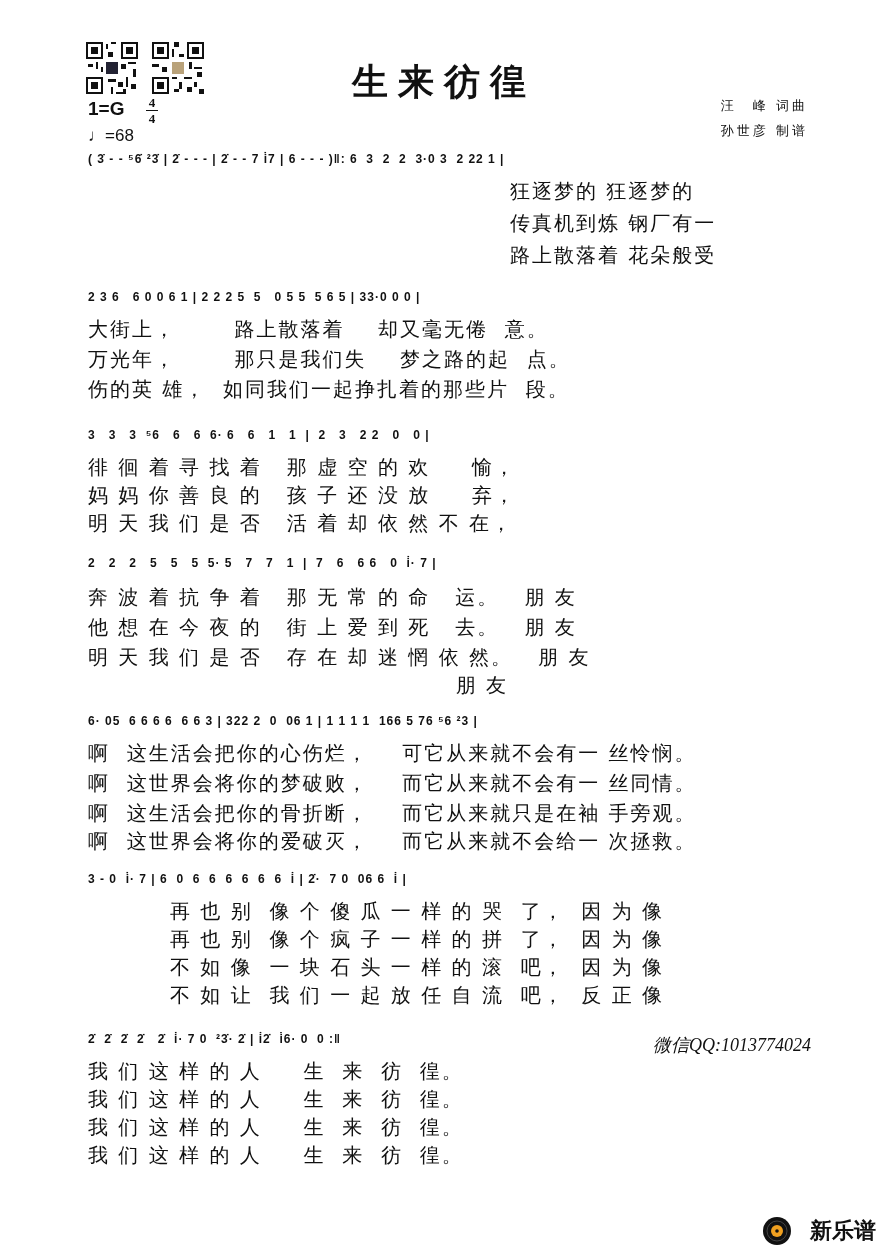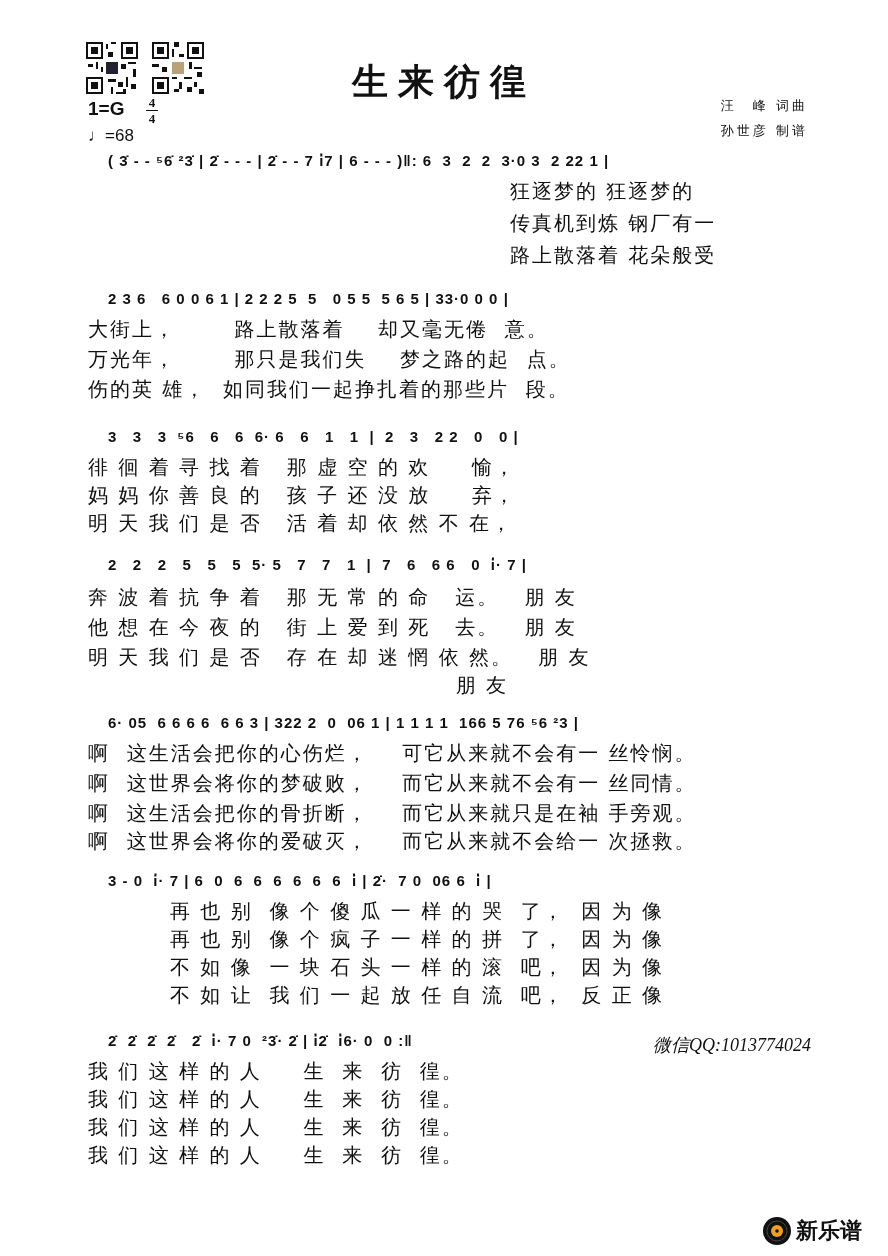--- a/index.html
+++ b/index.html
@@ -10,25 +10,25 @@
   .qr svg { width:52px; height:52px; display:block; }
   .title { left:0; width:888px; top:58px; text-align:center; font-family:"DejaVu Serif", serif;
            font-weight:bold; font-size:36px; letter-spacing:10px; color:#111; }
   .key { left:88px; top:98px; font-family:"Liberation Sans", sans-serif; font-weight:bold; font-size:19px;text-align:right; }
   .timesig { position:absolute; left:146px; top:96px; font-family:"Liberation Serif", serif; font-weight:bold;
              font-size:13px; line-height:13px; text-align:center; width:12px; }
   .timesig .bar { border-top:1.5px solid #111; margin:1px 0; }
   .tempo { left:88px; top:126px; font-family:"Liberation Sans", sans-serif; font-size:17px; }
   .credit { right:80px; font-family:"DejaVu Serif", serif; font-size:13px; letter-spacing:3px; }
   .line { position:absolute; left:88px; white-space:pre; font-family:"Liberation Sans", sans-serif;
-          font-weight:bold; font-size:15px; letter-spacing:1px;margin-left:20px; }
+          font-weight:bold; font-size:12px; letter-spacing:1px; }
   .lyr { position:absolute; white-space:pre; font-family:"DejaVu Serif", serif; font-size:20px; letter-spacing:2px; color:#111; }
   .watermark { position:absolute; left:653px; top:1033px; font-family:"Liberation Serif", serif;
                font-style:italic; font-size:18px; color:#111; }
-  .logo { position:absolute; left:762px; top:1216px; display:flex; align-items:center; gap:4px; }
+  .logo { position:absolute; left:762px; top:1216px; display:flex; align-items:center; gap:18px; }
   .logo .txt { font-family:"DejaVu Sans", sans-serif; font-weight:bold; font-size:22px; color:#111; }
 </style>
 </head>
 <body>
 
 <div class="qr" style="left:86px;top:42px">
   <svg viewBox="0 0 21 21" shape-rendering="crispEdges">
     <rect width="21" height="21" fill="#fff"></rect>
     <g fill="#111">
       <rect x="0" y="0" width="7" height="7"></rect>

